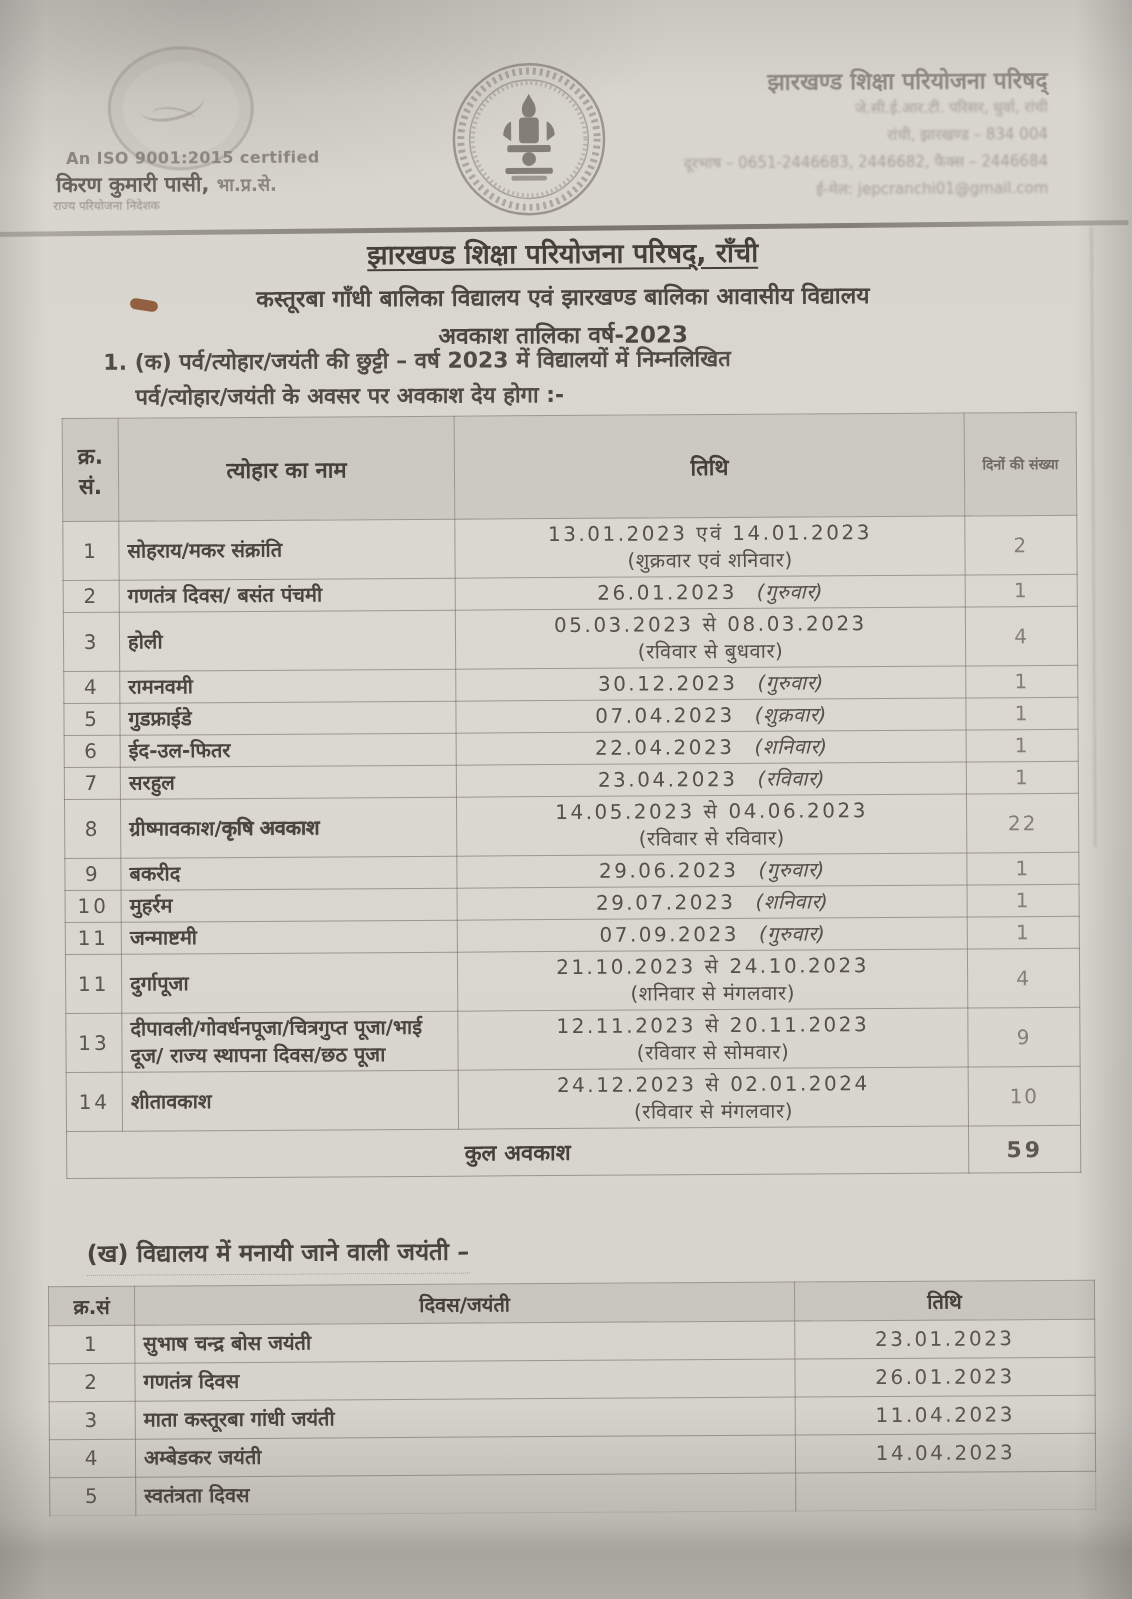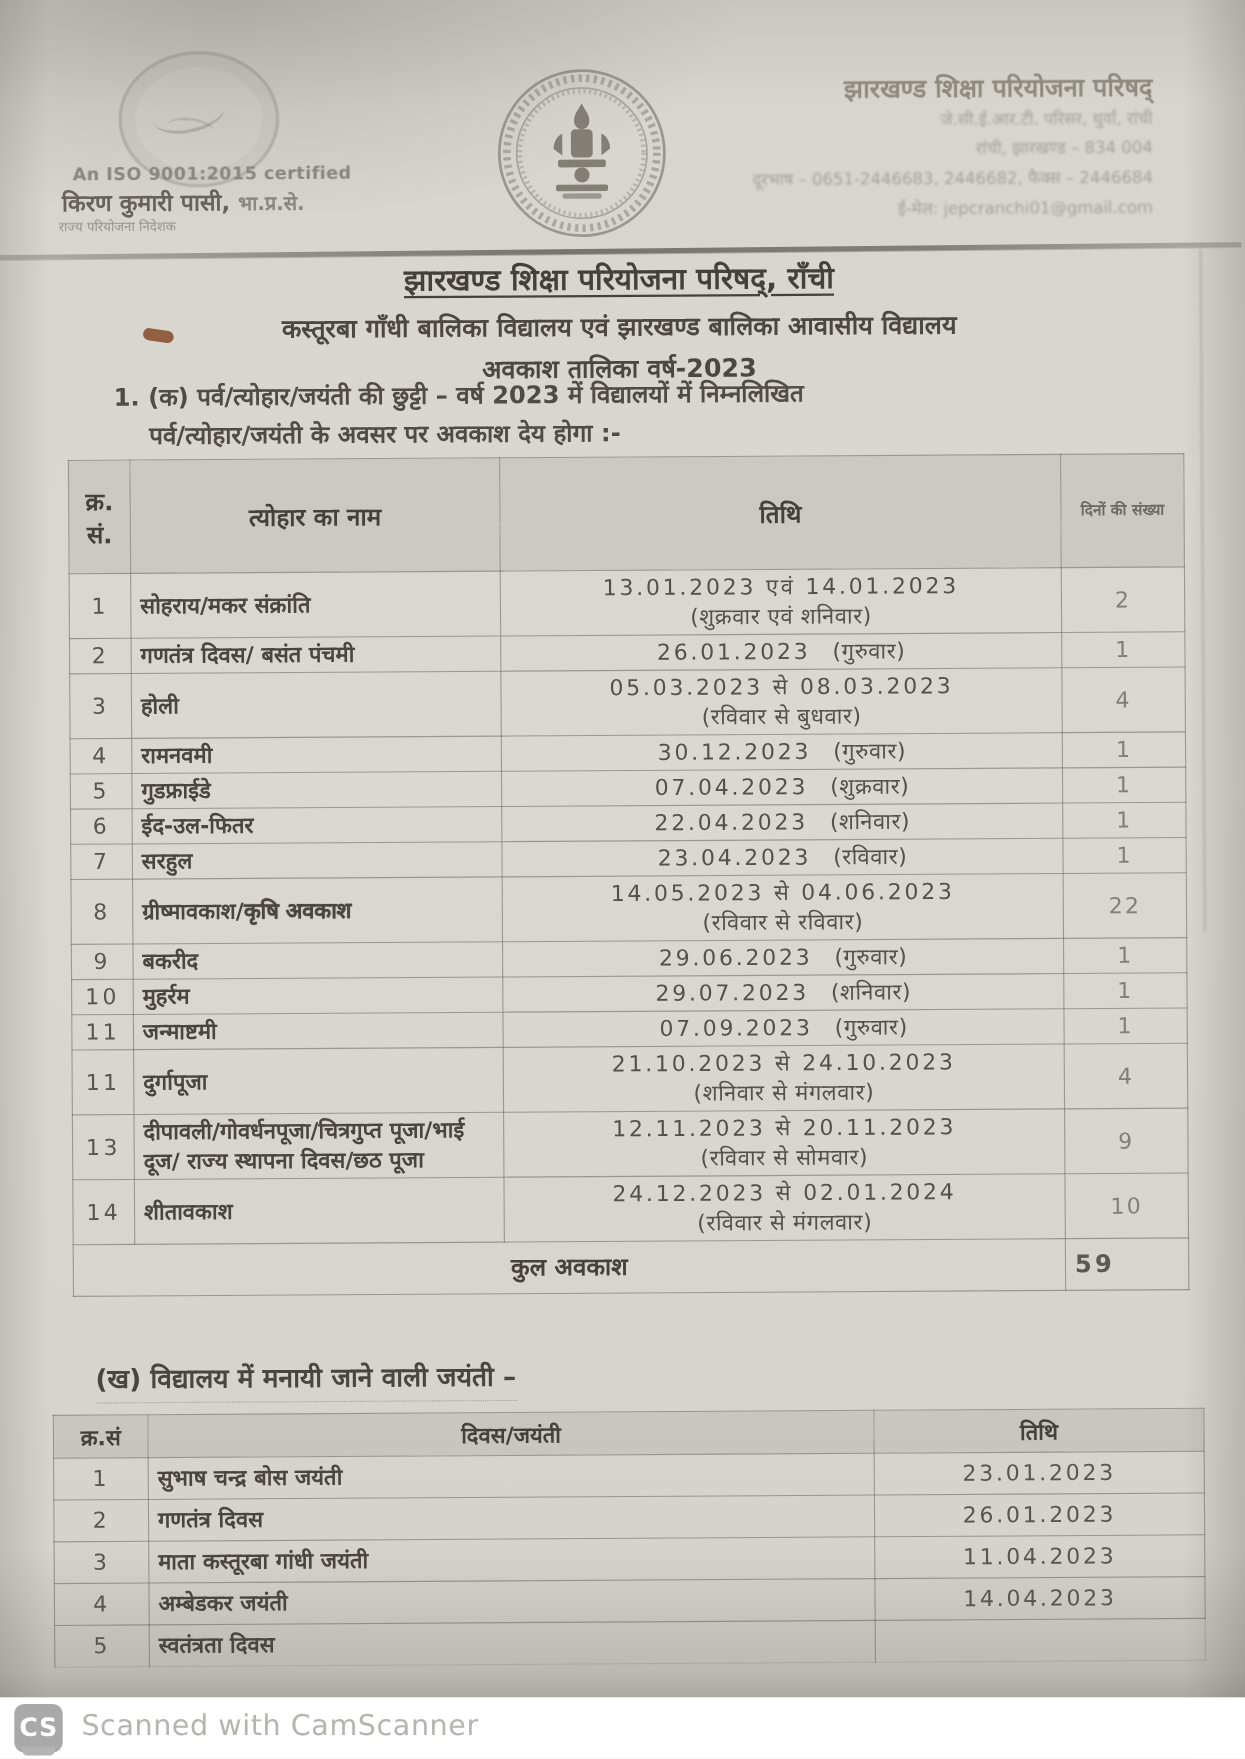--- a/index.html
+++ b/index.html
@@ -54,26 +54,26 @@
   th,td{border:1px solid rgba(105,100,90,.55);vertical-align:middle;overflow:hidden;}
   thead th{background:rgba(80,75,65,.10);font-weight:700;color:#45403a;}
   .t1 thead th{height:94px;font-size:22px;}
   .t1 th.h-days{font-size:14px;color:#6e6961;padding:4px 8px;line-height:26px;}
   .t1 td{padding:2px 8px;line-height:27px;font-size:20px;}
   .td-sn{text-align:center;letter-spacing:3px;color:#5a554d;}
   .td-name{font-weight:600;color:#4a453e;line-height:28px;}
   .td-name .hand{font-weight:700;letter-spacing:-.3px;text-shadow:0 0 1px rgba(60,50,40,.7);}
   .td-date{text-align:center;color:#55504a;}
   .dt{letter-spacing:2.5px;}
-  .wk-inline{letter-spacing:.5px;margin-left:20px;}
+  .wk-inline{letter-spacing:.5px;margin-left:20px;font-style:italic;}
   .wline{letter-spacing:.5px;}
   .td-days{text-align:center;color:#837e76;letter-spacing:2px;}
   .t1 tfoot td{height:42px;font-size:22px;font-weight:700;}
   .total-label{text-align:center;color:#474239;}
-  .total-days{letter-spacing:3px;color:#5d5850;}
+  .total-days{text-align:center;letter-spacing:3px;color:#5d5850;}
   .sec-b{position:absolute;left:84px;top:1233px;font-size:24px;font-weight:700;color:#4a453e;
     border-bottom:1px dotted rgba(105,100,90,.45);padding-bottom:6px;}
   .t2 thead th{height:36px;font-size:20px;}
   .t2 td{padding:3px 8px;line-height:27px;font-size:20px;height:31px;}
   .t2 .td-date{letter-spacing:2.5px;color:#5a554d;}
   .t2 tbody tr:last-child td{border-bottom-color:rgba(105,100,90,.18);}
   .t2 tbody tr:last-child td.td-date{border-right-color:rgba(105,100,90,.25);}
   
   .scan-bar{position:absolute;left:0;top:1543px;width:1132px;height:56px;background:#ffffff;}
   .cs-badge{position:absolute;left:13px;top:6px;width:44px;height:44px;border-radius:9px;background:#a9a9a9;
@@ -341,17 +341,13 @@
         <td class="td-sn">5</td>
         <td class="td-name">स्वतंत्रता दिवस</td>
         <td class="td-date"></td>
       </tr>
     </tbody>
     </table>
 
     <div class="edge-crease"></div>
   </div>
 
-  <div class="scan-bar">
-    <div class="cs-badge">CS</div>
-    <div class="scan-text">Scanned with CamScanner</div>
-  </div>
 </div>
 
 </body></html>

